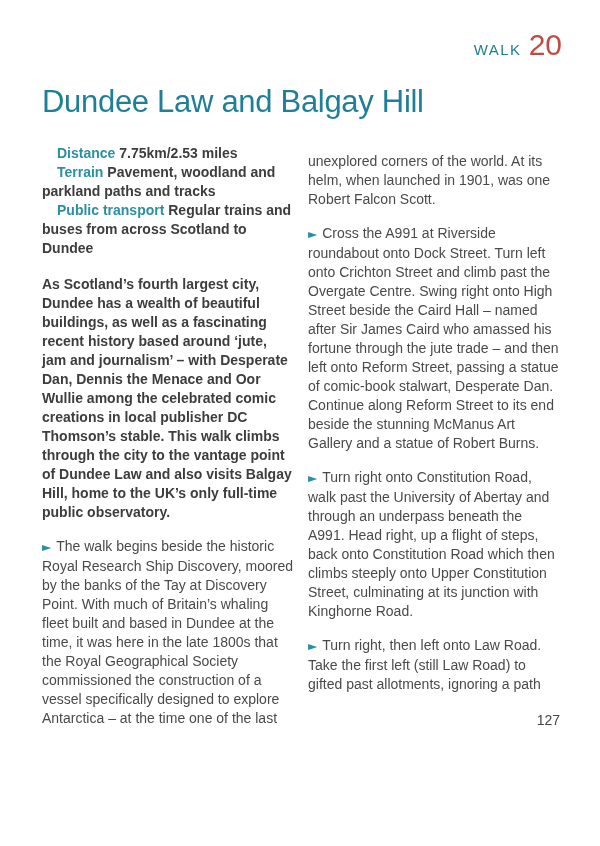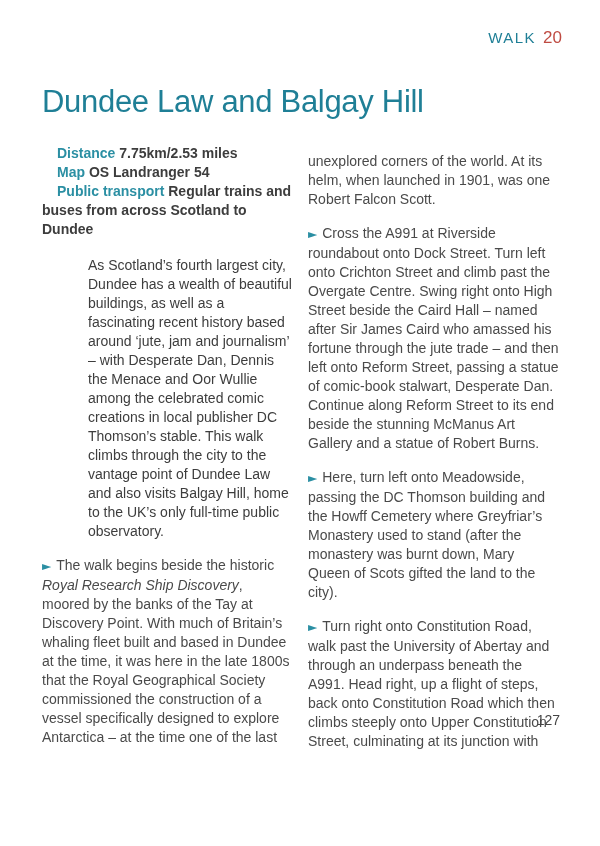--- a/index.html
+++ b/index.html
@@ -22,21 +22,21 @@
     gap: 7px;
   }
   .walk-label {
     color: var(--teal, #1f7f96);
     font-size: 15px;
     letter-spacing: 1.5px;
     font-weight: 400;
   }
   .walk-number {
     color: var(--red, #bf4b42);
-    font-size: 17px;
+    font-size: 30px;
     font-weight: 400;
   }
   .title {
     position: absolute;
     top: 84px;
     left: 42px;
     margin: 0;
     font-size: 31px;
     font-weight: 500;
     color: var(--teal, #1f7f96);
@@ -59,37 +59,36 @@
   .info-item {
     font-weight: bold;
     color: var(--bold-text, #3d3d3d);
   }
   .info-label {
     color: var(--teal-bright, #2b8fa3);
     padding-left: 15px;
   }
   .intro {
     margin-top: 17px;
-    font-weight: normal;
+    font-weight: bold;
     color: var(--bold-text, #3d3d3d);
-    margin-left: 46px;
   }
   .para {
     margin: 15px 0 0 0;
   }
   .col-right .para:first-child {
     margin-top: 8px;
   }
   .arrow {
     color: var(--teal-bright, #1d84a3);
     font-family: "DejaVu Sans", sans-serif;
     font-size: 12px;
     margin-right: 5px;
   }
-  .italic { font-style: italic; }
+  .italic { }
   .page-number {
     position: absolute;
     right: 40px;
     bottom: 22px;
     font-size: 14px;
     color: #454545;
     text-align: center;
   }
 </style>
 </head>
@@ -101,32 +100,31 @@
     <span class="walk-label">WALK</span>
     <span class="walk-number">20</span>
   </div>
 
   <h1 class="title">Dundee Law and Balgay Hill</h1>
 
   <div class="columns">
     <div class="col col-left">
       <div class="info-block" id="info-block">
           <div class="info-item"><span class="info-label">Distance</span><span> 7.75km/2.53 miles</span></div>
-          <div class="info-item"><span class="info-label">Map</span><span> OS Landranger 54</span></div>
+          <div class="info-item"><span class="info-label">Terrain</span><span> Pavement, woodland and parkland paths and tracks</span></div>
           <div class="info-item"><span class="info-label">Public transport</span><span> Regular trains and buses from across Scotland to Dundee</span></div>
         </div>
       <div class="intro">As Scotland’s fourth largest city, Dundee has a wealth of beautiful buildings, as well as a fascinating recent history based around ‘jute, jam and journalism’ – with Desperate Dan, Dennis the Menace and Oor Wullie among the celebrated comic creations in local publisher DC Thomson’s stable. This walk climbs through the city to the vantage point of Dundee Law and also visits Balgay Hill, home to the UK’s only full-time public observatory.</div>
       <div id="left-paras">
           <p class="para"><span class="arrow">►</span><span>The walk begins beside the historic </span><span class="italic">Royal Research Ship Discovery</span><span>, moored by the banks of the Tay at Discovery Point. With much of Britain’s whaling fleet built and based in Dundee at the time, it was here in the late 1800s that the Royal Geographical Society commissioned the construction of a vessel specifically designed to explore Antarctica – at the time one of the last</span></p>
         </div>
     </div>
     <div class="col col-right" id="right-paras">
         <p class="para"><span>unexplored corners of the world. At its helm, when launched in 1901, was one Robert Falcon Scott.</span></p>
         <p class="para"><span class="arrow">►</span><span>Cross the A991 at Riverside roundabout onto Dock Street. Turn left onto Crichton Street and climb past the Overgate Centre. Swing right onto High Street beside the Caird Hall – named after Sir James Caird who amassed his fortune through the jute trade – and then left onto Reform Street, passing a statue of comic-book stalwart, Desperate Dan. Continue along Reform Street to its end beside the stunning McManus Art Gallery and a statue of Robert Burns.</span></p>
-        <p class="para"><span class="arrow">►</span><span>Here, turn left onto Meadowside, passing the DC Thomson building and the Howff Cemetery where Greyfriar’s Monastery used to stand (after the monastery was burnt down, Mary Queen of Scots gifted the land to the city).</span></p>
         <p class="para"><span class="arrow">►</span><span>Turn right onto Constitution Road, walk past the University of Abertay and through an underpass beneath the A991. Head right, up a flight of steps, back onto Constitution Road which then climbs steeply onto Upper Constitution Street, culminating at its junction with Kinghorne Road.</span></p>
         <p class="para"><span class="arrow">►</span><span>Turn right, then left onto Law Road. Take the first left (still Law Road) to gifted past allotments, ignoring a path</span></p>
       </div>
   </div>
 
   <div class="page-number">127</div>
 
 </div>
 
 </body></html>

